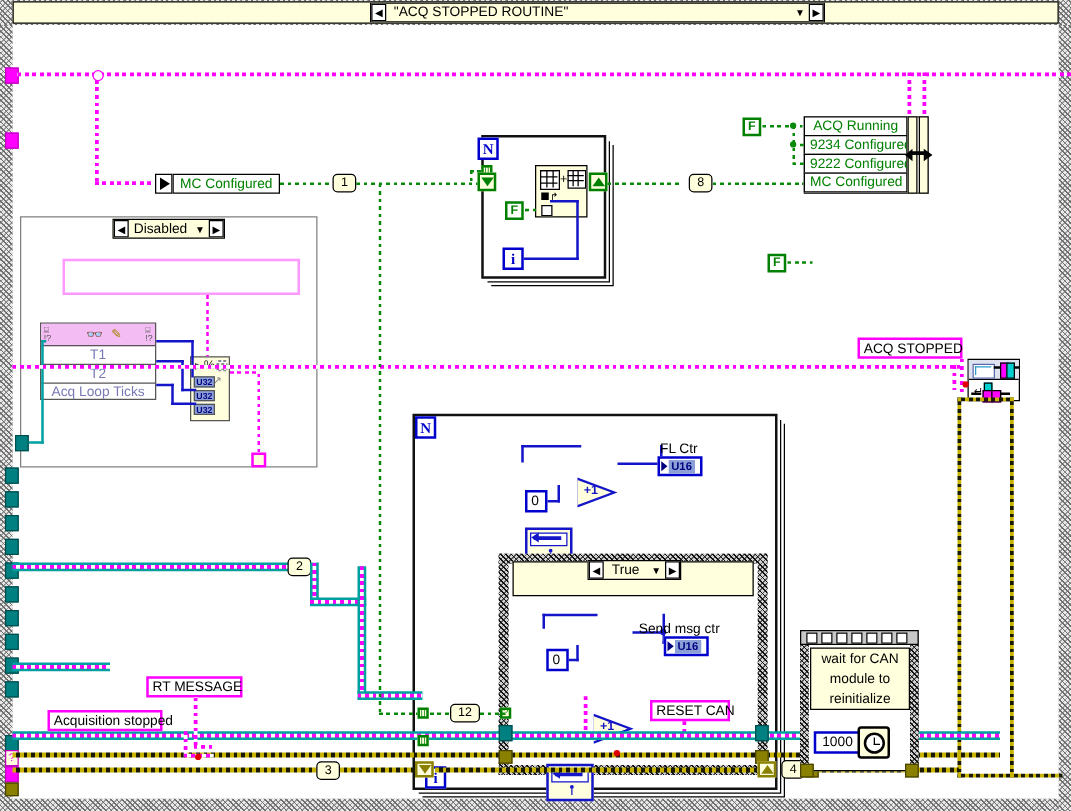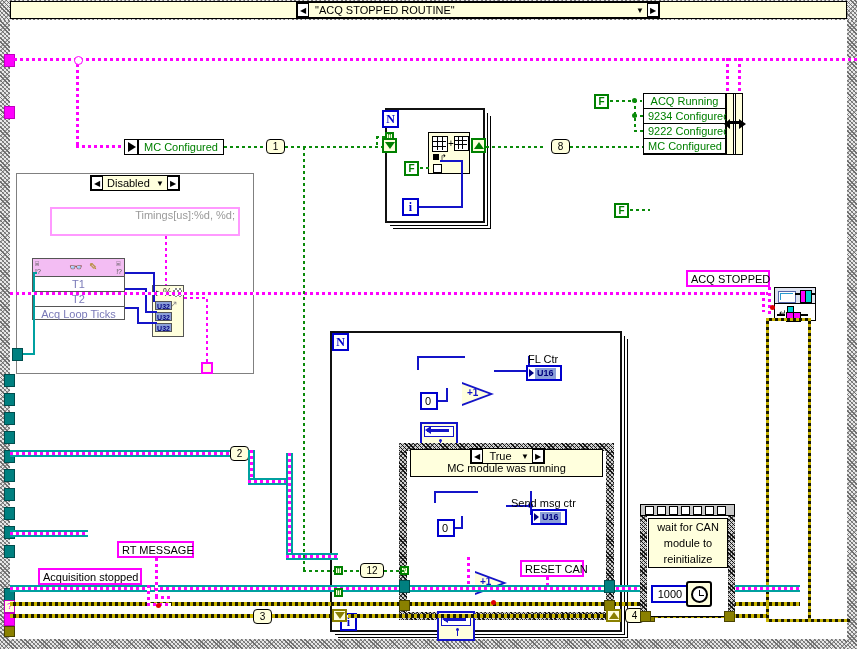--- a/index.html
+++ b/index.html
@@ -273,21 +273,20 @@
 
   <div class="abs" style="left:16px;top:173px;width:238px;height:201px;border:1px solid #808080;background:#fff;box-sizing:border-box;"></div>
   <div class="abs selbar" style="left:90px;top:175px;width:90px;">
     <div class="arrowL">◀</div>
     <div class="seltxt">Disabled</div>
     <div class="dn">▼</div>
     <div class="arrowR">▶</div>
   </div>
 
   <div class="abs" style="left:50px;top:207px;width:190px;height:29px;border:2px solid #ff99ff;background:#fff;box-sizing:border-box;">
-    <div style="text-align:right;font-size:11px;color:#9a9a9a;line-height:13px;padding-right:3px;">Timings[us]:%d, %d;</div>
   </div>
 
   <div class="abs" style="left:32px;top:258px;width:93px;height:62px;border:1px solid #555;background:#fff;box-sizing:border-box;">
     <div style="height:17px;background:#f3bdf3;border-bottom:1px solid #555;position:relative;">
       <div style="position:absolute;left:2px;top:1px;font-size:7px;color:#555;">⌸<br>!?</div>
       <div style="position:absolute;right:2px;top:1px;font-size:7px;color:#555;">⌸<br>!?</div>
       <div style="position:absolute;left:36px;top:2px;font-size:11px;color:#3a8a8a;">👓</div>
       <div style="position:absolute;left:56px;top:2px;font-size:10px;color:#a08000;">✎</div>
     </div>
     <div style="height:14px;border-bottom:1px solid #555;position:relative;text-align:center;font-size:11px;color:#7a7ab8;line-height:14px;">T1</div>
@@ -384,21 +383,20 @@
   <div class="abs dkhatch" style="left:399px;top:443px;width:215px;height:8px;"></div>
   <div class="abs dkhatch" style="left:399px;top:612px;width:215px;height:8px;"></div>
   <div class="abs" style="left:407px;top:451px;width:199px;height:161px;background:#fff;"></div>
   <div class="abs" style="left:410px;top:449px;width:193px;height:28px;background:#ffffdd;border:1px solid #000;box-sizing:border-box;"></div>
   <div class="abs selbar" style="left:470px;top:448px;width:75px;">
     <div class="arrowL">◀</div>
     <div class="seltxt">True</div>
     <div class="dn">▼</div>
     <div class="arrowR">▶</div>
   </div>
-  <div class="abs" style="left:410px;top:462px;width:193px;text-align:center;font-size:11px;color:#000;">MC module was running</div>
 
   <div class="abs incr" style="left:475px;top:483px;">
     <div class="outline"></div>
       <div class="inner"></div>
     <span>+1</span>
   </div>
   <div class="abs fbk" style="left:437px;top:499px;">
     <div class="bar"></div>
       <div class="arwh"></div>
       <div class="arw"></div>
@@ -484,21 +482,21 @@
   </div>
   <div class="abs numc" style="left:651px;top:585px;width:38px;height:18px;line-height:14px;text-align:center;">1000</div>
   <div class="w wb abs" style="left:689px;top:593px;width:12px;height:2px;"></div>
   <div class="abs clock" style="left:686px;top:581px;">
     <div class="face"></div>
   </div>
   <div class="abs olsq" style="left:640px;top:611px;"></div>
   <div class="abs olsq" style="left:724px;top:611px;"></div>
 
   <div class="abs mlabel" style="left:117px;top:541px;width:77px;height:17px;">RT MESSAGE</div>
-  <div class="abs mlabel" style="left:38px;top:568px;width:104px;height:17px;">Acquisition stopped</div>
+  <div class="abs mlabel" style="left:38px;top:568px;width:92px;height:17px;">Acquisition stopped</div>
   <div class="w wmv abs" style="left:155px;top:558px;width:3px;height:40px;"></div>
   <div class="w wm abs" style="left:155px;top:596px;width:16px;height:3px;"></div>
   <div class="w wmv abs" style="left:147px;top:585px;width:3px;height:20px;"></div>
   <div class="w wm abs" style="left:147px;top:603px;width:24px;height:3px;"></div>
 
   <div class="abs" style="left:156px;top:603px;width:5px;height:5px;border-radius:50%;background:#e00000;"></div>
   <div class="abs" style="left:491px;top:600px;width:5px;height:5px;border-radius:50%;background:#e00000;"></div>
   <div class="abs" style="left:770px;top:305px;width:5px;height:5px;border-radius:50%;background:#e00000;"></div>
 
 </div>

